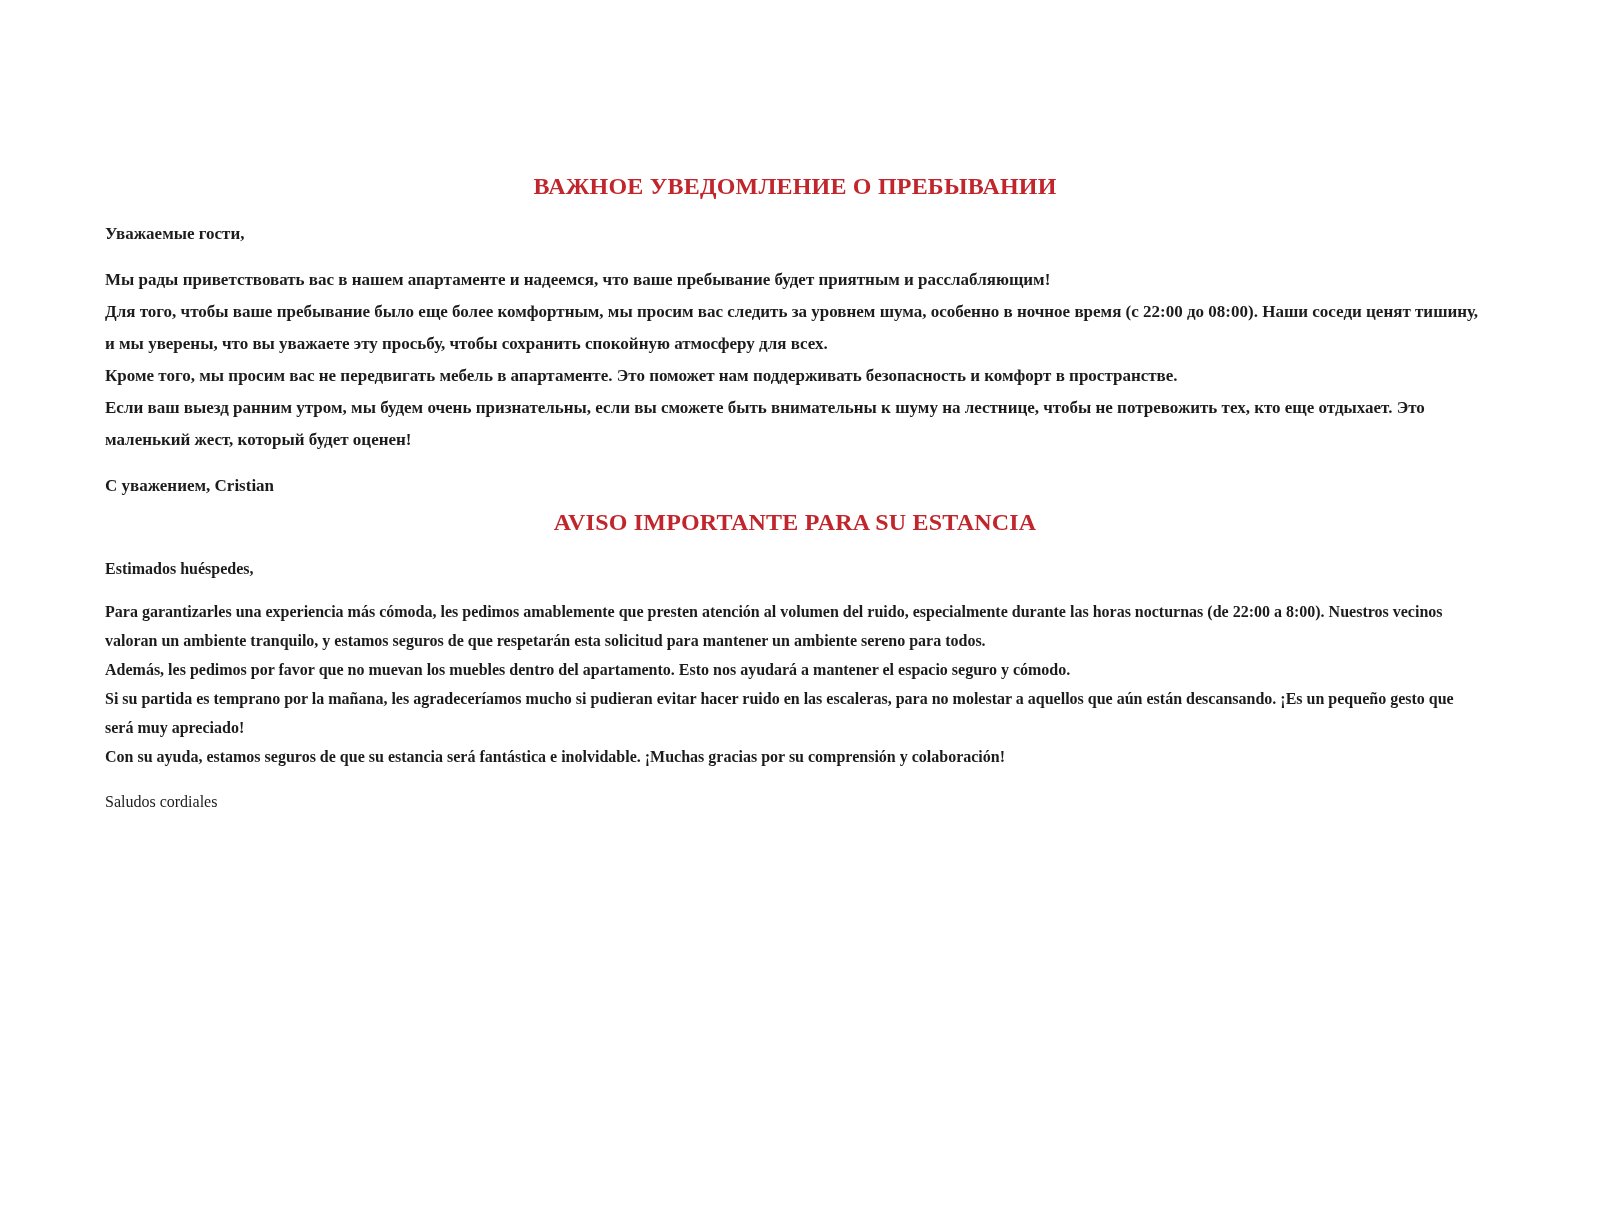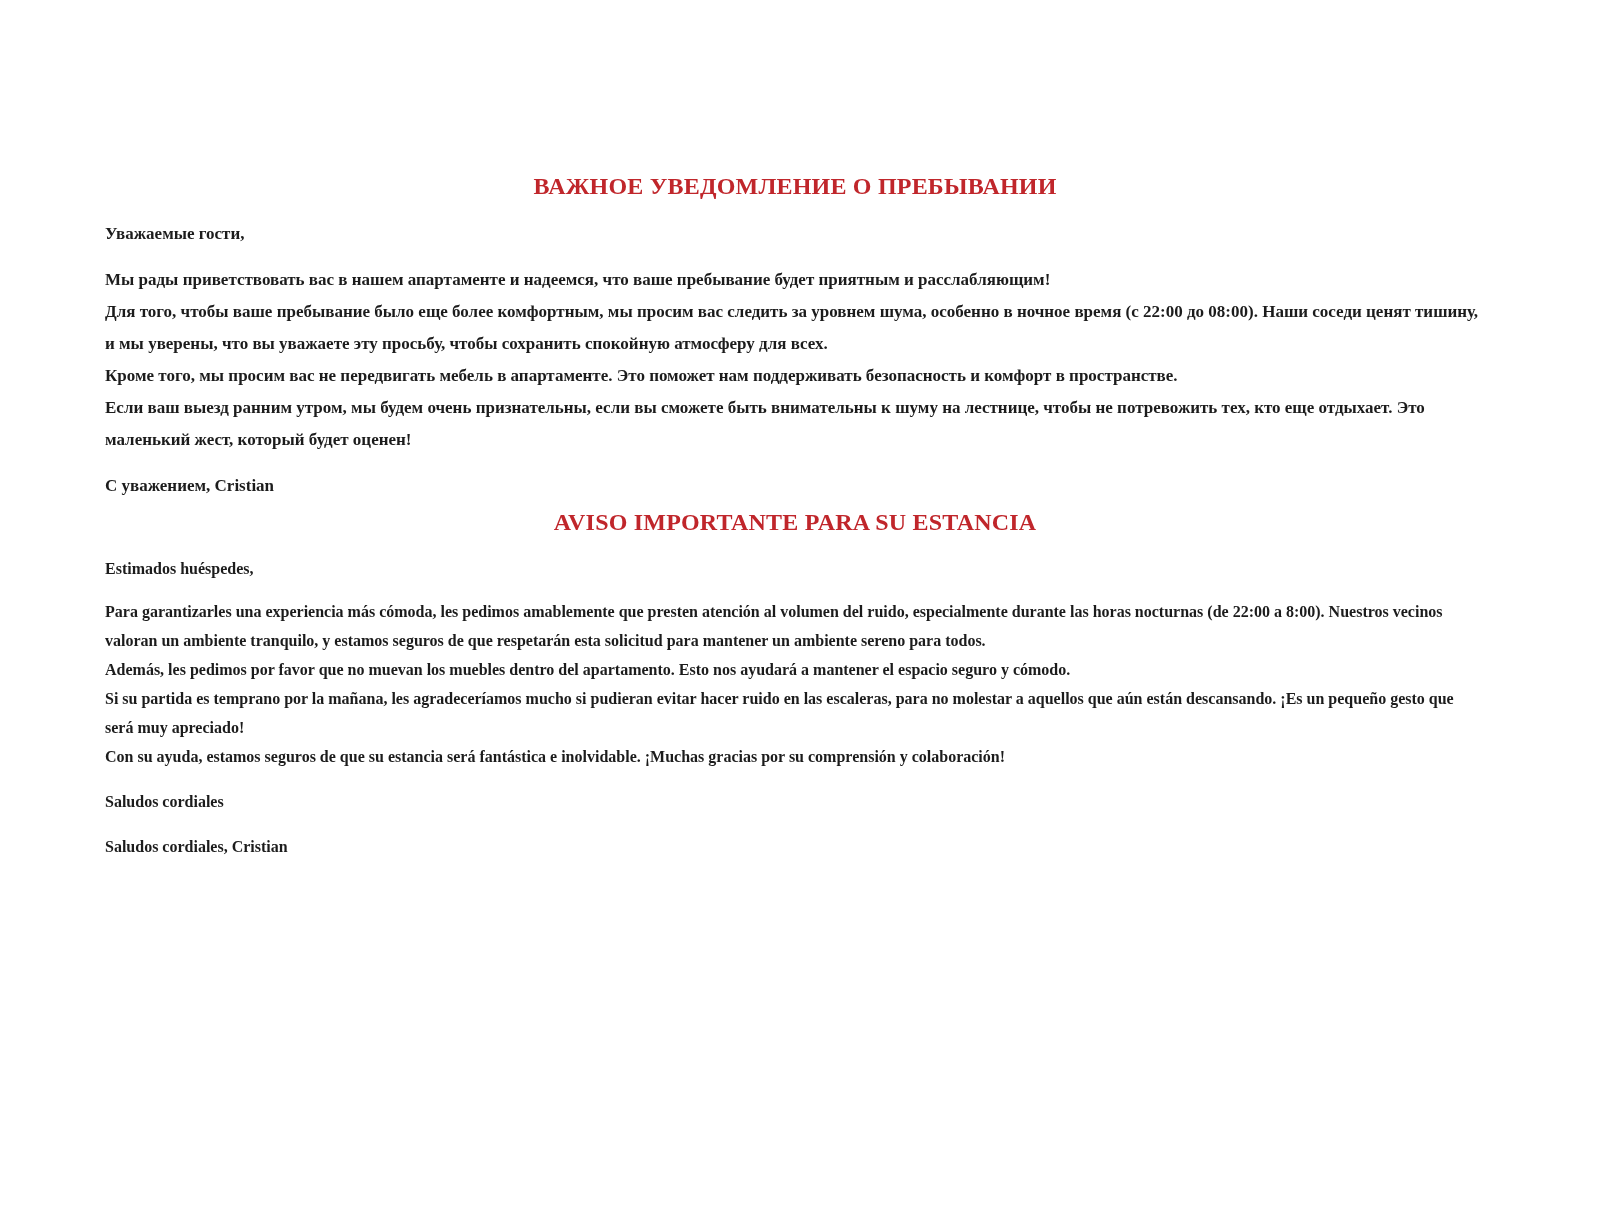--- a/index.html
+++ b/index.html
@@ -49,21 +49,21 @@
   }
   .body-block p {
     margin: 0;
     font-weight: bold;
   }
   .signoff {
     font-weight: bold;
     margin: 0 0;
   }
   .closing {
-    font-weight: bold;
+    font-weight: normal;
     margin: 16px 0;
   }
 </style>
 </head>
 <body>
 
 <div class="page">
 
   <div class="doc-title">ВАЖНОЕ УВЕДОМЛЕНИЕ О ПРЕБЫВАНИИ</div>
 
@@ -84,15 +84,14 @@
 
   <div class="body-block es-text">
     <p>Para garantizarles una experiencia más cómoda, les pedimos amablemente que presten atención al volumen del ruido, especialmente durante las horas nocturnas (de 22:00 a 8:00). Nuestros vecinos valoran un ambiente tranquilo, y estamos seguros de que respetarán esta solicitud para mantener un ambiente sereno para todos.</p>
     <p>Además, les pedimos por favor que no muevan los muebles dentro del apartamento. Esto nos ayudará a mantener el espacio seguro y cómodo.</p>
     <p>Si su partida es temprano por la mañana, les agradeceríamos mucho si pudieran evitar hacer ruido en las escaleras, para no molestar a aquellos que aún están descansando. ¡Es un pequeño gesto que será muy apreciado!</p>
     <p>Con su ayuda, estamos seguros de que su estancia será fantástica e inolvidable. ¡Muchas gracias por su comprensión y colaboración!</p>
   </div>
 
   <p class="closing es-text">Saludos cordiales</p>
 
-  <p class="signoff es-text">Saludos cordiales, Cristian</p>
 
 </div>
 
 </body></html>

